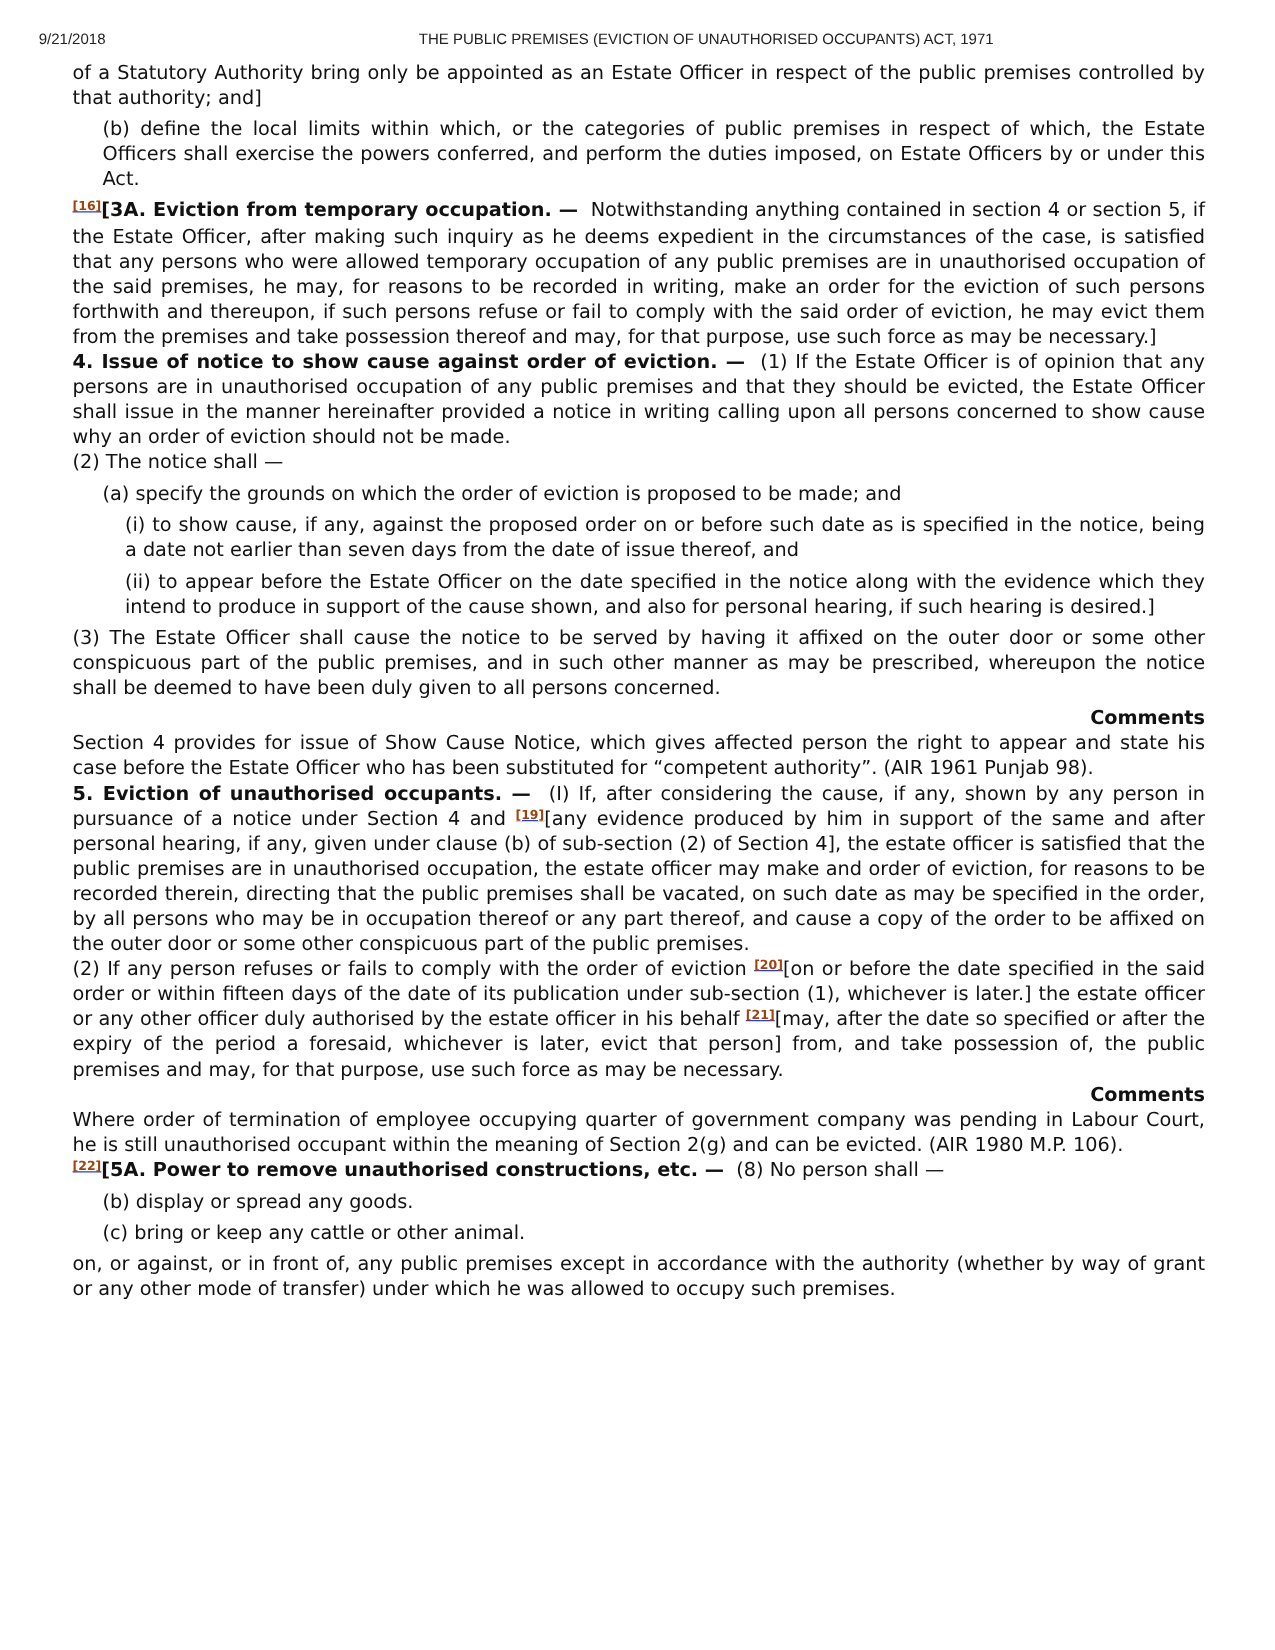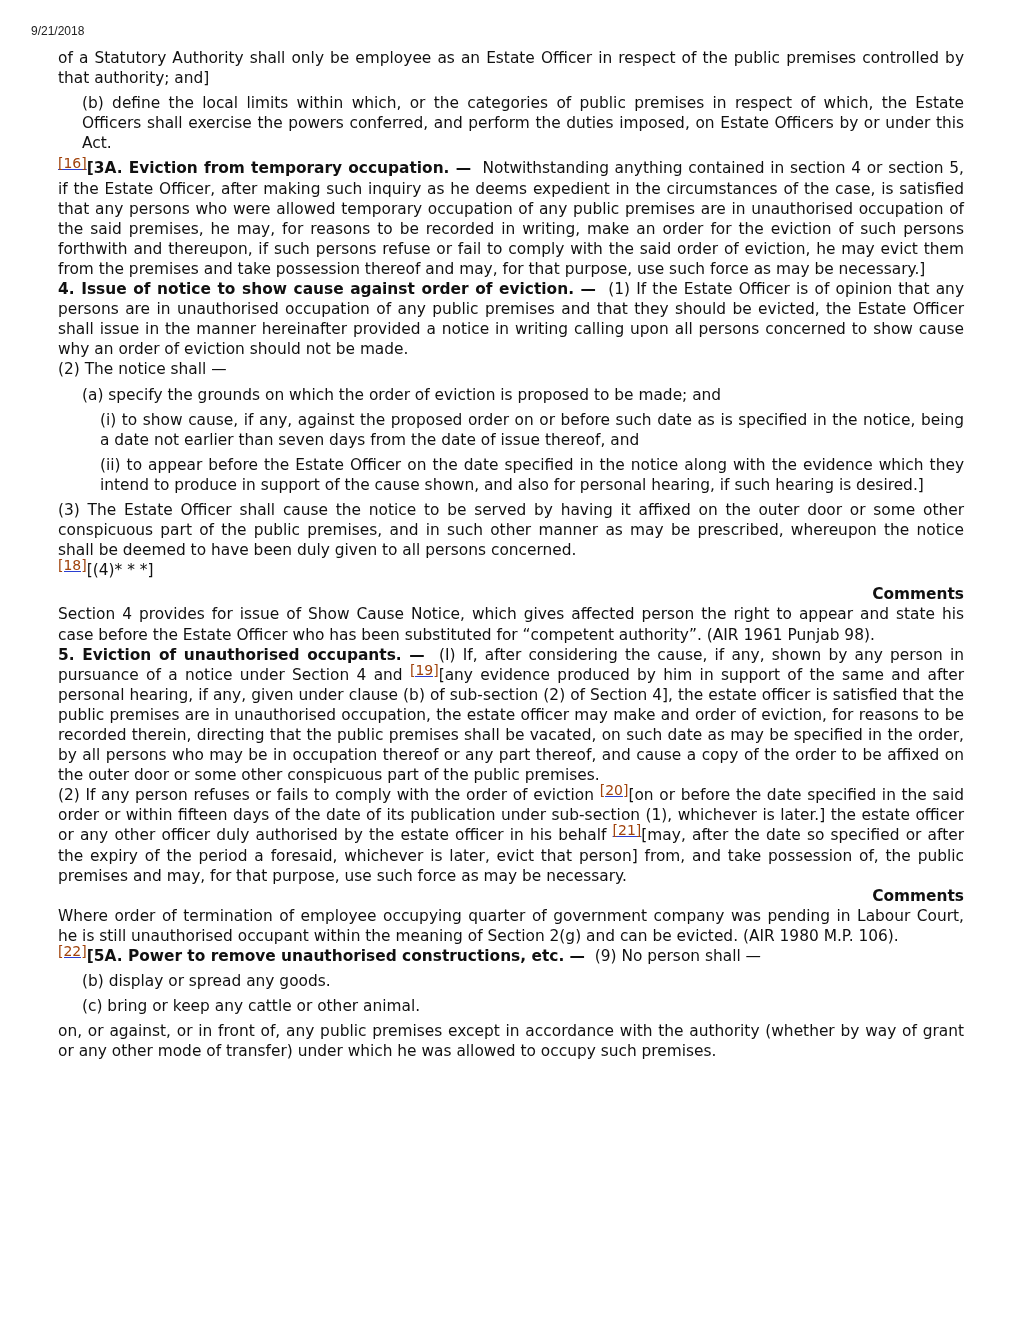--- a/index.html
+++ b/index.html
@@ -10,62 +10,60 @@
   .hdr .date { position: absolute; left: 31px; top: 0; }
   .hdr .title { position: absolute; left: 0; width: 1020px; text-align: center; top: 0; padding-left: 110px; box-sizing: border-box; }
   .content { position: absolute; top: 48px; left: 58px; width: 906px;
              font-size: 15.4px; line-height: 20.1px; }
   p { margin: 0; text-align: justify; }
   .ind1 { padding-left: 24px; }
   .ind2 { padding-left: 42px; }
   .gap { margin-top: 5px; }
   .bold { font-weight: bold; }
   .center { text-align: right; font-weight: bold; }
-  sup.fn { font-size: 14px; font-weight: normal; line-height: 0; vertical-align: 5px; }
+  sup.fn { font-size: 10px; font-weight: bold; line-height: 0; vertical-align: 5px; }
   sup.fn a { color: #a0420b; text-decoration: underline; text-decoration-color: #2a3ed1; cursor: pointer; }
 </style>
 </head>
 <body>
 
 <div class="hdr">
   <span class="date">9/21/2018</span>
+  <span class="title">THE PUBLIC PREMISES (EVICTION OF UNAUTHORISED OCCUPANTS) ACT, 1971</span>
 </div>
 
 <div class="content">
-  <p>of a Statutory Authority shall only be employee as an Estate Officer in respect of the public premises controlled by that authority; and]</p>
+  <p>of a Statutory Authority bring only be appointed as an Estate Officer in respect of the public premises controlled by that authority; and]</p>
   <p class="ind1 gap">(b)   define the local limits within which, or the categories of public premises in respect of which, the Estate Officers shall exercise the powers conferred, and perform the duties imposed, on Estate Officers by or under this Act.</p>
 
   <p class="gap">
     <sup class="fn"><a>[16]</a></sup><span class="bold">[3A. Eviction from temporary occupation. —</span>&nbsp; <span>Notwithstanding anything contained in section 4 or section 5, if the Estate Officer, after making such inquiry as he deems expedient in the circumstances of the case, is satisfied that any persons who were allowed temporary occupation of any public premises are in unauthorised occupation of the said premises, he may, for reasons to be recorded in writing, make an order for the eviction of such persons forthwith and thereupon, if such persons refuse or fail to comply with the said order of eviction, he may evict them from the premises and take possession thereof and may, for that purpose, use such force as may be necessary.]</span>
   </p>
 
   <p>
     <span class="bold">4. Issue of notice to show cause against order of eviction. —</span>&nbsp; <span>(1) If the Estate Officer is of opinion that any persons are in unauthorised occupation of any public premises and that they should be evicted, the Estate Officer shall issue in the manner hereinafter provided a notice in writing calling upon all persons concerned to show cause why an order of eviction should not be made.</span>
   </p>
   <p>(2) The notice shall —</p>
   <p class="ind1 gap">(a)   specify the grounds on which the order of eviction is proposed to be made; and</p>
   <p class="ind2 gap">(i)  to show cause, if any, against the proposed order on or before such date as is specified in the notice, being a date not earlier than seven days from the date of issue thereof, and</p>
   <p class="ind2 gap">(ii)  to appear before the Estate Officer on the date specified in the notice along with the evidence which they intend to produce in support of the cause shown, and also for personal hearing, if such hearing is desired.]</p>
   <p class="gap">(3) The Estate Officer shall cause the notice to be served by having it affixed on the outer door or some other conspicuous part of the public premises, and in such other manner as may be prescribed, whereupon the notice shall be deemed to have been duly given to all persons concerned.</p>
-  <p>
-    <sup class="fn"><a>[18]</a></sup><span>[(4)* * *]</span>
-  </p>
 
   <p class="center" style="margin-top:4px">Comments</p>
   <p>Section 4 provides for issue of Show Cause Notice, which gives affected person the right to appear and state his case before the Estate Officer who has been substituted for “competent authority”. (AIR 1961 Punjab 98).</p>
 
   <p>
     <span class="bold">5. Eviction of unauthorised occupants. —</span>&nbsp; <span>(I) If, after considering the cause, if any, shown by any person in pursuance of a notice under Section 4 and</span> <sup class="fn"><a>[19]</a></sup><span>[any evidence produced by him in support of the same and after personal hearing, if any, given under clause (b) of sub-section (2) of Section 4], the estate officer is satisfied that the public premises are in unauthorised occupation, the estate officer may make and order of eviction, for reasons to be recorded therein, directing that the public premises shall be vacated, on such date as may be specified in the order, by all persons who may be in occupation thereof or any part thereof, and cause a copy of the order to be affixed on the outer door or some other conspicuous part of the public premises.</span>
   </p>
   <p>
     <span>(2) If any person refuses or fails to comply with the order of eviction</span> <sup class="fn"><a>[20]</a></sup><span>[on or before the date specified in the said order or within fifteen days of the date of its publication under sub-section (1), whichever is later.] the estate officer  or any other officer duly authorised by the estate officer in his behalf</span> <sup class="fn"><a>[21]</a></sup><span>[may, after the date so specified or after the expiry of the period a foresaid, whichever is later, evict that person] from, and take possession of, the public premises and may, for that purpose, use such force as may be necessary.</span>
   </p>
 
   <p class="center">Comments</p>
   <p>Where order of termination of employee occupying quarter of government company was pending in Labour Court, he is still unauthorised occupant within the meaning of Section 2(g) and can be evicted. (AIR 1980 M.P. 106).</p>
 
   <p>
-    <sup class="fn"><a>[22]</a></sup><span class="bold">[5A. Power to remove unauthorised constructions, etc. —</span>&nbsp; <span>(9) No person shall —</span>
+    <sup class="fn"><a>[22]</a></sup><span class="bold">[5A. Power to remove unauthorised constructions, etc. —</span>&nbsp; <span>(8) No person shall —</span>
   </p>
   <p class="ind1 gap">(b)  display or spread any goods.</p>
   <p class="ind1 gap">(c)  bring or keep any cattle or other animal.</p>
   <p class="gap">on, or against, or in front of, any public premises except in accordance with the authority (whether by way of grant or any other mode of transfer) under which he was allowed to occupy such premises.</p>
 </div>
 
 </body></html>

